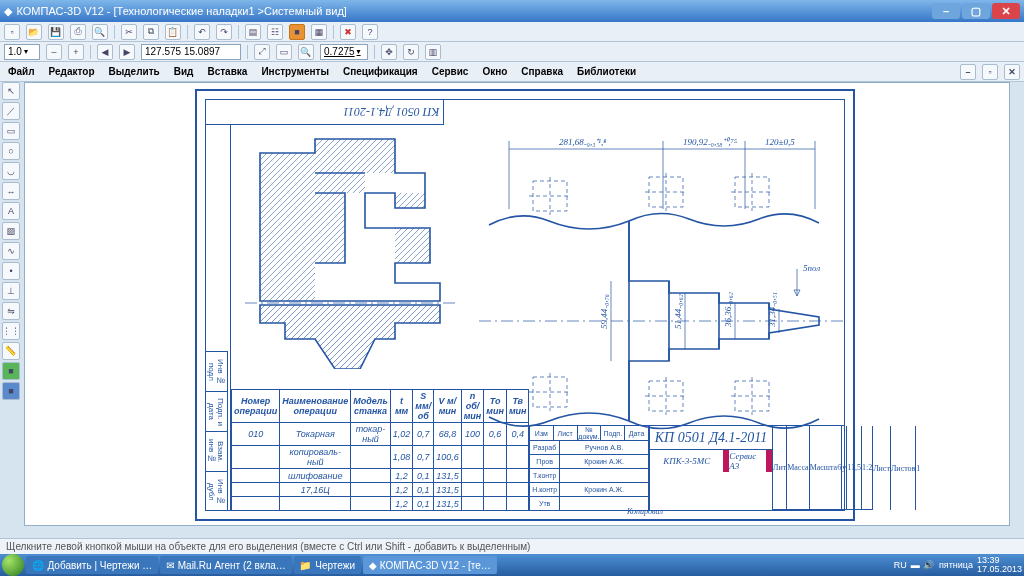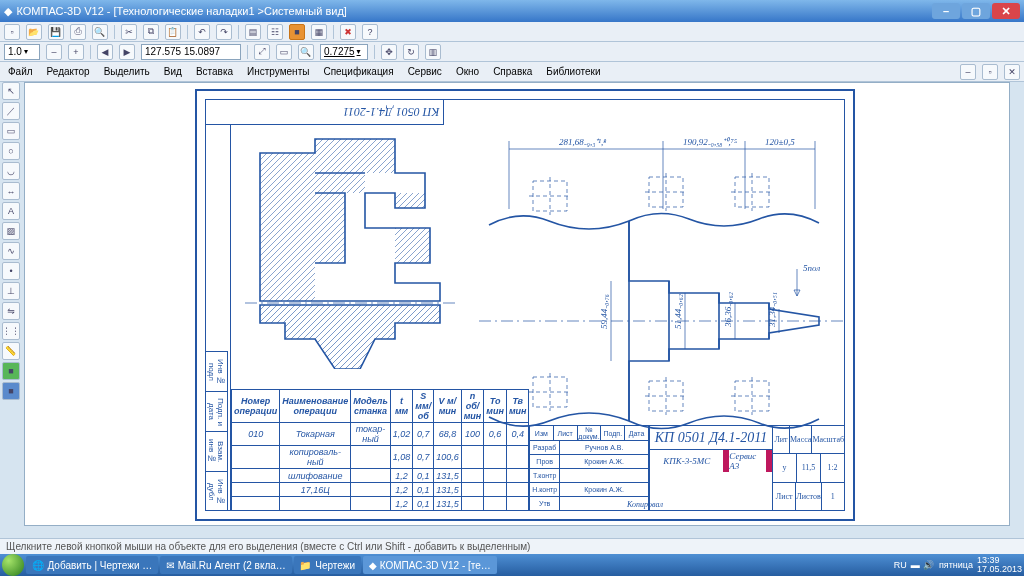--- a/index.html
+++ b/index.html
@@ -7,21 +7,21 @@
 
   .titlebar { height: 22px; background: linear-gradient(#7fb7ea,#3676c8); color:#fff; display:flex; align-items:center; padding:0 4px; font-size:11px; }
   .titlebar .title { flex:1; display:flex; align-items:center; gap:4px;}
   .win-btns { display:flex; gap:2px; }
   .win-btn { width:28px; height:16px; border-radius:3px; display:flex; align-items:center; justify-content:center; font-weight:bold; font-size:11px; }
   .win-min { background:#6ea5dd; }
   .win-max { background:#6ea5dd; }
   .win-close { background:#d9454a; }
 
   .menubar, .toolbar { height:20px; background:#e9eff6; border-bottom:1px solid #b0c4d8; display:flex; align-items:center; padding:0 4px; gap:6px; }
-  .menubar span { padding:0 4px; cursor:default;}
+  .menubar span { padding:0 4px; cursor:default;font-weight:bold;}
   .tb-i { width:16px; height:16px; background:#f6f9fc; border:1px solid #a9bcd0; border-radius:2px; display:flex; align-items:center; justify-content:center; font-size:9px; color:#446;}
   .tb-sep { width:1px; height:14px; background:#b0c4d8; }
   .tb-field { height:16px; background:#fff; border:1px solid #8aa4bd; padding:0 3px; font-size:10px; display:flex; align-items:center; min-width:36px;}
   .arrow-d::after{content:"▾"; font-size:8px; margin-left:2px;}
 
   .work { position:absolute; top:82px; left:24px; right:14px; bottom:50px; background:#fff; border:1px solid #94aec6; }
   .left-tools { position:absolute; top:82px; left:2px; width:20px; display:flex; flex-direction:column; gap:2px;}
   .left-tools .tb-i{ width:18px; height:18px;}
 
   
@@ -56,25 +56,25 @@
   
   .titleblock{position:absolute; right:8px; bottom:8px; width:316px; height:86px; border:1px solid #2455a4; display:flex;}
   .tb-leftcol{width:120px; display:flex; flex-direction:column;}
   .tb-leftcol .row{flex:1; border-bottom:1px solid #2455a4; border-right:1px solid #2455a4; display:flex;}
   .tb-leftcol .row div{border-right:1px solid #2455a4; flex:1; font:7px Arial; text-align:center; color:#2455a4; display:flex; align-items:center; justify-content:center}
   .tb-center{flex:1; display:flex; flex-direction:column;}
   .tb-center .code{height:24px; border-bottom:1px solid #2455a4; display:flex; align-items:center; justify-content:center; font:italic 14px Times; color:#2455a4;}
   .tb-center .ttl{flex:1; display:flex; align-items:center; justify-content:center; font:italic 13px Times; color:#2455a4; text-align:center; border-bottom:1px solid #2455a4;}
   .tb-center .btm{height:22px; display:flex;}
   .tb-center .btm div{flex:1;border-right:6px solid #be185d; font:italic 9px Times; color:#2455a4; display:flex;align-items:center;justify-content:center;}
-  .tb-right{width:72px; display:flex; flex-direction:column;}
+  .tb-right{width:72px; display:flex; flex-direction:row;}
   .tb-right .r{flex:1;border-bottom:1px solid #2455a4;display:flex;}
   .tb-right .r div{flex:1; border-left:1px solid #2455a4; font:8px Times; color:#2455a4; display:flex; align-items:center; justify-content:center;}
 
-  .copy{position:absolute; right:190px; bottom:10px; font:italic 8px Times; color:#2455a4;}
+  .copy{position:absolute; right:190px; bottom:3px; font:italic 8px Times; color:#2455a4;}
 
   .statusbar{position:absolute; bottom:22px; left:0; right:0; height:16px; background:#eef3f9; border-top:1px solid #b0c4d8; padding:0 6px; font-size:10px; color:#555; display:flex; align-items:center;}
   .taskbar{position:absolute; bottom:0; left:0; right:0; height:22px; background:linear-gradient(#4e8fd4,#265da0); display:flex; align-items:center; padding:0 2px; gap:2px; color:#fff; font-size:10px;}
   .task-item{background:#3a76bb; border-radius:2px; height:18px; padding:0 6px; display:flex; align-items:center; gap:3px;}
   .tray{margin-left:auto; display:flex; align-items:center; gap:4px; font-size:9px;}
   .orb{width:22px;height:22px;border-radius:11px;background:radial-gradient(circle at 30% 30%,#a6e46a,#2a7c1a);}
 </style>
 </head>
 <body>
 

